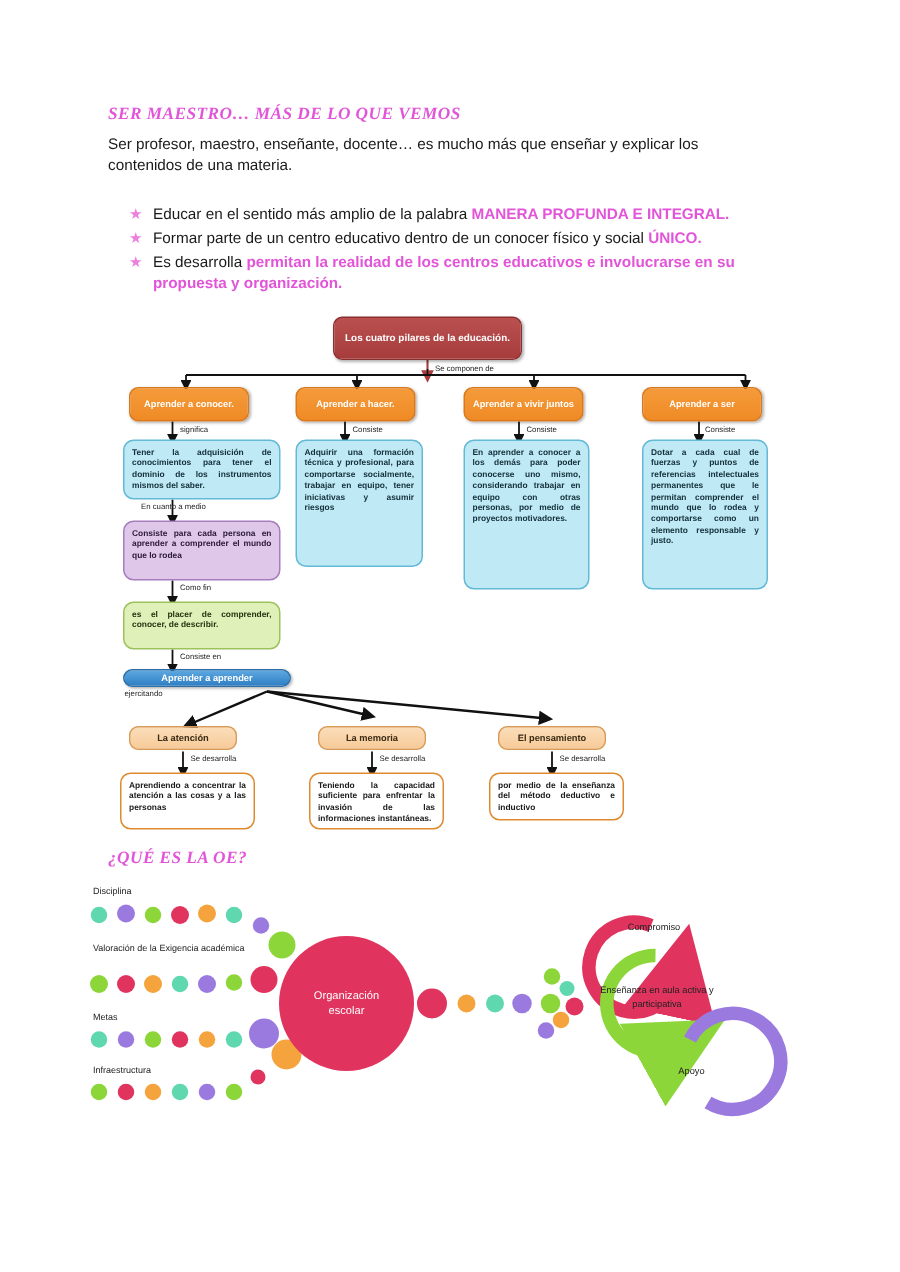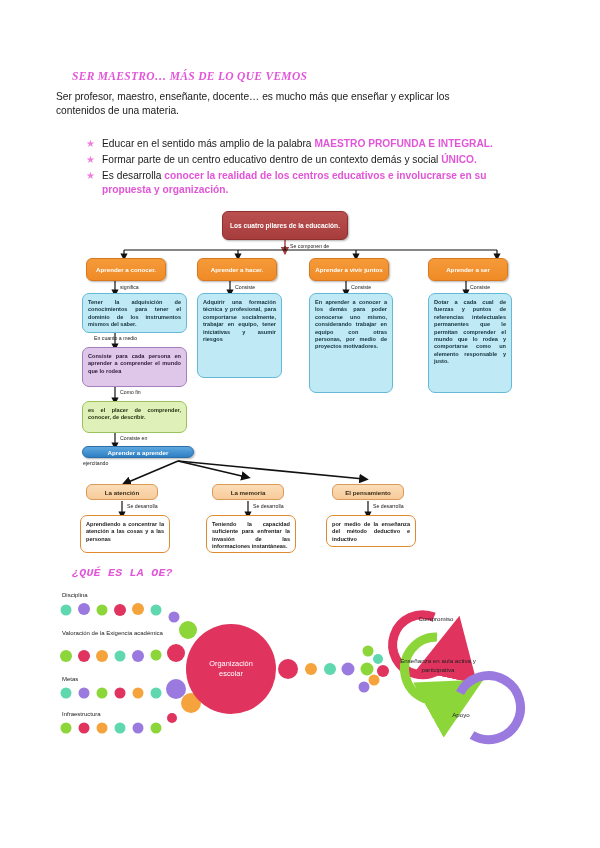--- a/index.html
+++ b/index.html
@@ -7,21 +7,21 @@
        font-family:"Liberation Sans","DejaVu Sans",sans-serif;color:#111;}
 
   
   #doc{position:absolute;left:0;top:0;width:600px;height:848px;}
 
   .title{position:absolute;left:72px;top:70px;width:440px;
          font-family:"Liberation Serif","DejaVu Serif",serif;
          font-style:italic;font-weight:bold;font-size:11.5px;
          letter-spacing:.3px;color:#e255d8;}
 
-  .intro{position:absolute;left:56px;top:90px;width:440px;
+  .intro{position:absolute;left:72px;top:90px;width:440px;
          font-size:10.2px;line-height:14px;color:#1a1a1a;}
 
   .bullets{position:absolute;left:86px;top:137px;width:432px;}
   .bul{display:flex;align-items:flex-start;margin-bottom:2px;}
   .star{color:#ef7fdf;font-size:10px;line-height:14px;width:16px;flex:0 0 16px;}
   .btxt{font-size:10.2px;line-height:14px;color:#1a1a1a;}
   .hl{color:#e255d8;font-weight:bold;}
   .hl2{color:#e255d8;font-weight:bold;}
 
   
@@ -47,21 +47,21 @@
   .b-lilac{background:#dfc7ea;border:1px solid #a67dbd;color:#2c1838;}
   .b-green{background:#dff0b8;border:1px solid #9cc25c;color:#253512;}
   .b-white{background:#ffffff;border:1px solid #e08a2e;color:#1a1a1a;}
 
   .lbl{position:absolute;font-size:5.2px;color:#222;white-space:nowrap;}
 
   svg.wires{position:absolute;left:0;top:0;width:460px;height:345px;overflow:visible;}
 
   
   .title2{position:absolute;left:72px;top:566px;
-          font-family:Liberation Mono, monospace;
+          font-family:Liberation Serif, serif;
           font-style:italic;font-weight:bold;font-size:11.5px;
           letter-spacing:.3px;color:#e255d8;}
 
   #oe{position:absolute;left:56px;top:585px;width:480px;height:185px;}
   svg.oesvg{position:absolute;left:0;top:0;width:480px;height:185px;overflow:visible;}
   .oelabel{position:absolute;font-size:6px;color:#222;line-height:8px;white-space:nowrap;}
   .oecenter{position:absolute;text-align:center;color:#fff;font-size:7.4px;line-height:10px;}
   .arclbl{position:absolute;font-size:6.2px;color:#222;text-align:center;line-height:8.5px;}
 </style>
 </head>
@@ -69,29 +69,29 @@
 
 <div id="doc">
 
   <div class="title">SER MAESTRO… MÁS DE LO QUE VEMOS</div>
 
   <div class="intro">Ser profesor, maestro, enseñante, docente…  es mucho más que enseñar y explicar los contenidos de una materia.</div>
 
   <div class="bullets">
     <div class="bul">
       <span class="star">★</span>
-      <span class="btxt"><span>Educar en el sentido más amplio de la palabra </span><span class="hl">MAESTRO PROFUNDA E INTEGRAL.</span></span>
+      <span class="btxt"><span>Educar en el sentido más amplio de la palabra </span><span class="hl">MANERA PROFUNDA E INTEGRAL.</span></span>
     </div>
     <div class="bul">
       <span class="star">★</span>
-      <span class="btxt"><span>Formar parte de un centro educativo dentro de un contexto demás y social </span><span class="hl">ÚNICO.</span></span>
+      <span class="btxt"><span>Formar parte de un centro educativo dentro de un conocer físico y social </span><span class="hl">ÚNICO.</span></span>
     </div>
     <div class="bul">
       <span class="star">★</span>
-      <span class="btxt"><span>Es desarrolla </span><span class="hl2">conocer la realidad de los centros educativos e involucrarse en su propuesta y organización.</span></span>
+      <span class="btxt"><span>Es desarrolla </span><span class="hl2">permitan la realidad de los centros educativos e involucrarse en su propuesta y organización.</span></span>
     </div>
   </div>
 
   <div id="map">
 
     <svg class="wires">
       <defs>
         <marker id="ah" markerWidth="6" markerHeight="6" refX="3" refY="3" orient="auto">
           <path d="M0,0 L6,3 L0,6 z" fill="#111"></path>
         </marker>

